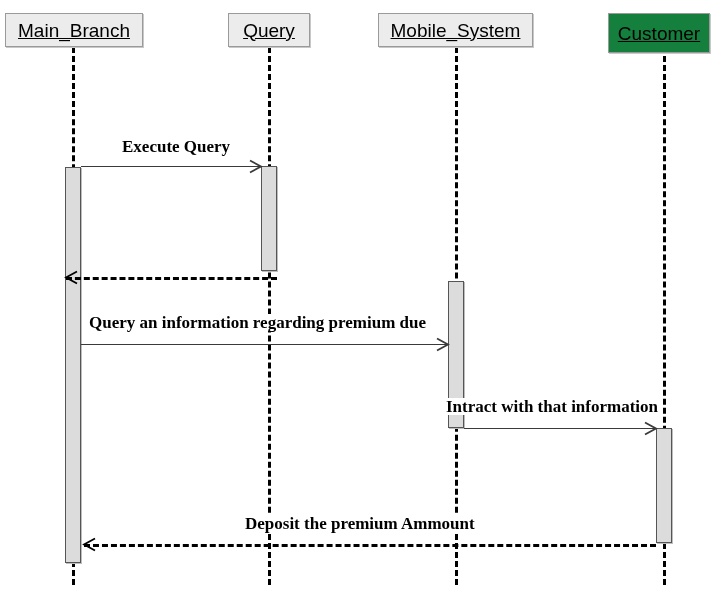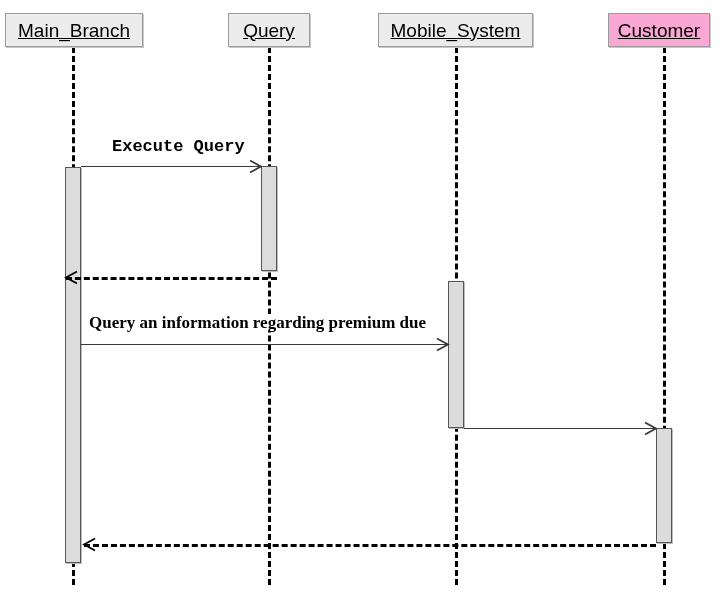--- a/index.html
+++ b/index.html
@@ -95,36 +95,36 @@
     <div class="lifeline-stem" style="left: 662.5px; top: 47px; height: 538px; border-left-color: rgb(0, 0, 0);"></div>
     <div class="lifeline-box" style="left: 228px; top: 13px; width: 82px; height: 34px; background: rgb(236, 236, 236); border-color: rgb(154, 154, 154);">
       <span class="lifeline-box-label">Query</span>
     </div>
     <div class="lifeline-box" style="left: 5px; top: 13px; width: 138px; height: 34px; background: rgb(236, 236, 236); border-color: rgb(154, 154, 154);">
       <span class="lifeline-box-label">Main_Branch</span>
     </div>
     <div class="lifeline-box" style="left: 378px; top: 13px; width: 155px; height: 34px; background: rgb(236, 236, 236); border-color: rgb(154, 154, 154);">
       <span class="lifeline-box-label">Mobile_System</span>
     </div>
-    <div class="lifeline-box" style="left: 608px; top: 13px; width: 102px; height: 34px; background: #f9a8d4; border-color: rgb(154, 154, 154);">
+    <div class="lifeline-box" style="left: 608px; top: 13px; width: 102px; height: 40px; background: #15803d; border-color: rgb(154, 154, 154);">
       <span class="lifeline-box-label">Customer</span>
     </div>
     <div class="activation-bar" style="left: 65px; top: 167px; width: 16px; height: 396px; background: rgb(220, 220, 220); border-color: rgb(85, 85, 85);"></div>
     <div class="activation-bar" style="left: 261px; top: 166px; width: 16px; height: 105px; background: rgb(220, 220, 220); border-color: rgb(85, 85, 85);"></div>
     <div class="activation-bar" style="left: 448px; top: 281px; width: 16px; height: 147px; background: rgb(220, 220, 220); border-color: rgb(85, 85, 85);"></div>
     <div class="activation-bar" style="left: 656px; top: 428px; width: 16px; height: 115px; background: rgb(220, 220, 220); border-color: rgb(85, 85, 85);"></div>
     <div class="message" style="left: 81px; top: 166px; width: 180px;">
       <div class="message-line solid" style="border-top-color: rgb(58, 58, 58);"></div>
       <div class="arrowhead" style="left: 168px;">
         <svg width="13" height="13" viewBox="0 0 13 13">
           <path d="M1,0.5 L12,6.5 L1,12.5" fill="none" stroke="#3a3a3a" stroke-width="1.8"></path>
         </svg>
       </div>
     </div>
-    <div class="message-label" style="left: 110px; top: 138px; font-family: Liberation Mono, monospace;">Execute Query</div>
+    <div class="message-label" style="left: 120px; top: 138px;">Execute Query</div>
     <div class="message" style="left: 66px; top: 277px; width: 211px;">
       <div class="message-line dashed" style="border-top-color: rgb(0, 0, 0);"></div>
       <div class="arrowhead" style="left: -1px;">
         <svg width="13" height="13" viewBox="0 0 13 13">
           <path d="M12,0.5 L1,6.5 L12,12.5" fill="none" stroke="#000000" stroke-width="1.8"></path>
         </svg>
       </div>
     </div>
     <div class="message" style="left: 81px; top: 344px; width: 367px;">
       <div class="message-line solid" style="border-top-color: rgb(58, 58, 58);"></div>
@@ -136,21 +136,23 @@
     </div>
     <div class="message-label" style="left: 87px; top: 314px;">Query an information regarding premium due</div>
     <div class="message" style="left: 464px; top: 428px; width: 192px;">
       <div class="message-line solid" style="border-top-color: rgb(58, 58, 58);"></div>
       <div class="arrowhead" style="left: 180px;">
         <svg width="13" height="13" viewBox="0 0 13 13">
           <path d="M1,0.5 L12,6.5 L1,12.5" fill="none" stroke="#3a3a3a" stroke-width="1.8"></path>
         </svg>
       </div>
     </div>
+    <div class="message-label" style="left: 444px; top: 398px;">Intract with that information</div>
     <div class="message" style="left: 84px; top: 544px; width: 572px;">
       <div class="message-line dashed" style="border-top-color: rgb(0, 0, 0);"></div>
       <div class="arrowhead" style="left: -1px;">
         <svg width="13" height="13" viewBox="0 0 13 13">
           <path d="M12,0.5 L1,6.5 L12,12.5" fill="none" stroke="#000000" stroke-width="1.8"></path>
         </svg>
       </div>
     </div>
+    <div class="message-label" style="left: 243px; top: 515px;">Deposit the premium Ammount</div>
   </div>
 
 </body></html>

